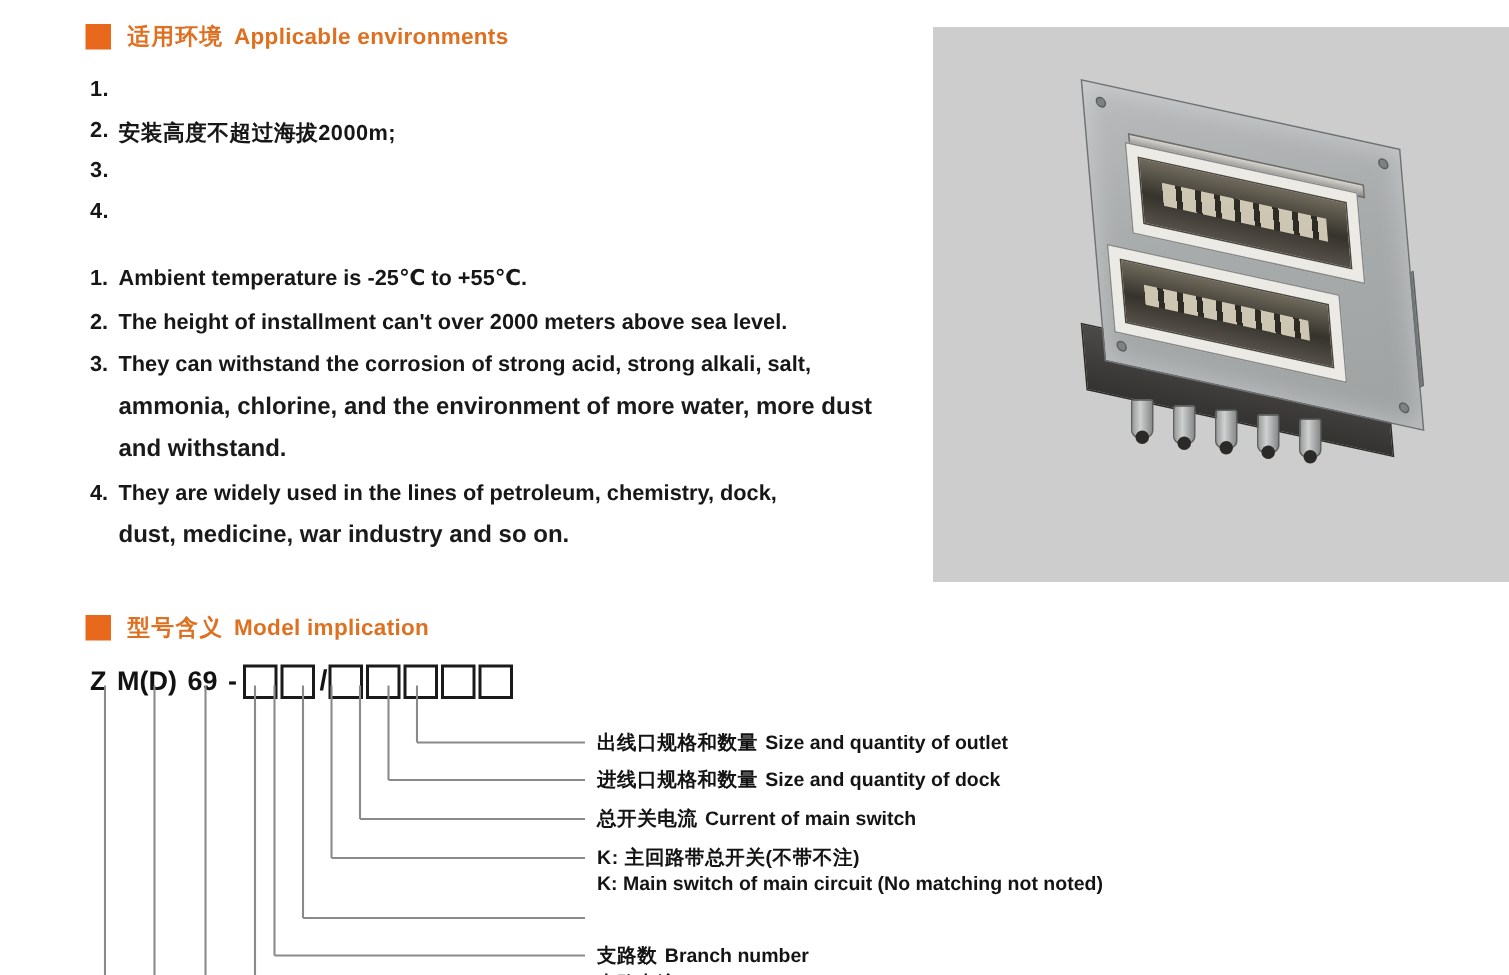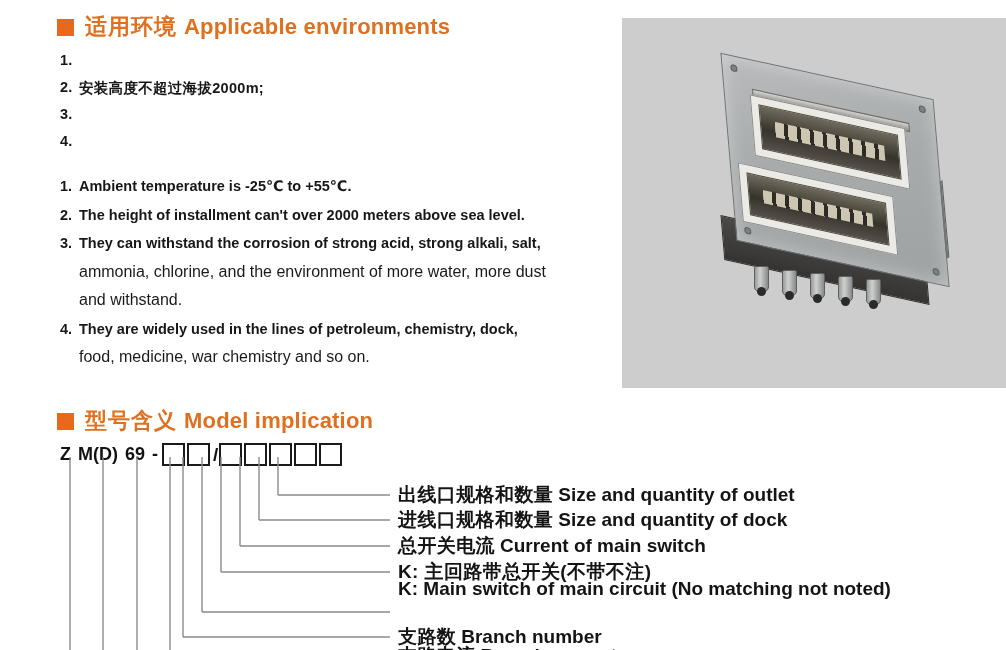--- a/index.html
+++ b/index.html
@@ -21,21 +21,21 @@
     align-items: center;
     gap: 11px;
     white-space: nowrap;
   }
   .heading-marker {
     width: 17px; height: 17px;
     background: #E8691C;
     flex: 0 0 auto;
   }
   .heading-text {
-    font-size: 22px;
+    font-size: 15px;
     font-weight: bold;
     color: #DE7020;
     letter-spacing: 0.2px;
     line-height: 1;
   }
   .heading-text .cn { letter-spacing: 1px; }
   .heading-text .en { margin-left: 7px; }
 
   
   .spec-list {
@@ -54,21 +54,21 @@
   .spec-num {
     flex: 0 0 auto;
     width: 19px;
     font-weight: bold;
   }
   .spec-body { flex: 1 1 auto; }
   .spec-cont { white-space: nowrap; }
 
   #cn-list .spec-item { height: 27px; letter-spacing: 0.3px; }
   #en-list .spec-item { line-height: 28.5px; }
-  #en-list .spec-cont { line-height: 28.5px; padding-left: 19px; }
+  #en-list .spec-cont { line-height: 28.5px; padding-left: 19px; font-weight: bold; }
 
   
   .photo-frame {
     position: absolute;
     left: 622px; top: 18px;
     width: 384px; height: 370px;
     background: #cdcdcd;
     overflow: hidden;
   }
   .box-wrap {
@@ -183,21 +183,21 @@
   
   #leader-svg {
     position: absolute;
     left: 0; top: 455px;
     width: 1006px; height: 195px;
   }
 
   
   .callout {
     position: absolute;
-    font-size: 19px;
+    font-size: 13px;
     font-weight: bold;
     color: #141414;
     white-space: nowrap;
     line-height: 17px;
   }
   .callout .cn { letter-spacing: 0.4px; }
   .callout .en { margin-left: 5px; }
   .callout-sub { display: block; }
 </style>
 </head>
@@ -245,21 +245,21 @@
         <span class="spec-body">They can  withstand the corrosion of strong acid, strong alkali, salt,</span>
       </div>
       <div class="spec-cont">ammonia, chlorine, and the environment of more water, more dust</div>
       <div class="spec-cont">and withstand.</div>
     </li>
     <li>
       <div class="spec-item">
         <span class="spec-num">4.</span>
         <span class="spec-body">They are widely used in the lines of petroleum, chemistry, dock,</span>
       </div>
-      <div class="spec-cont">food, medicine, war chemistry and so on.</div>
+      <div class="spec-cont">dust, medicine, war industry and so on.</div>
     </li>
   </ul>
 
 <div class="photo-frame">
   <div class="box-wrap">
     <div class="box-side"></div>
     <div class="box-front"></div>
     <div class="box-top">
       <div class="screw" style="left:8px; top:8px;"></div>
       <div class="screw" style="right:8px; top:8px;"></div>

